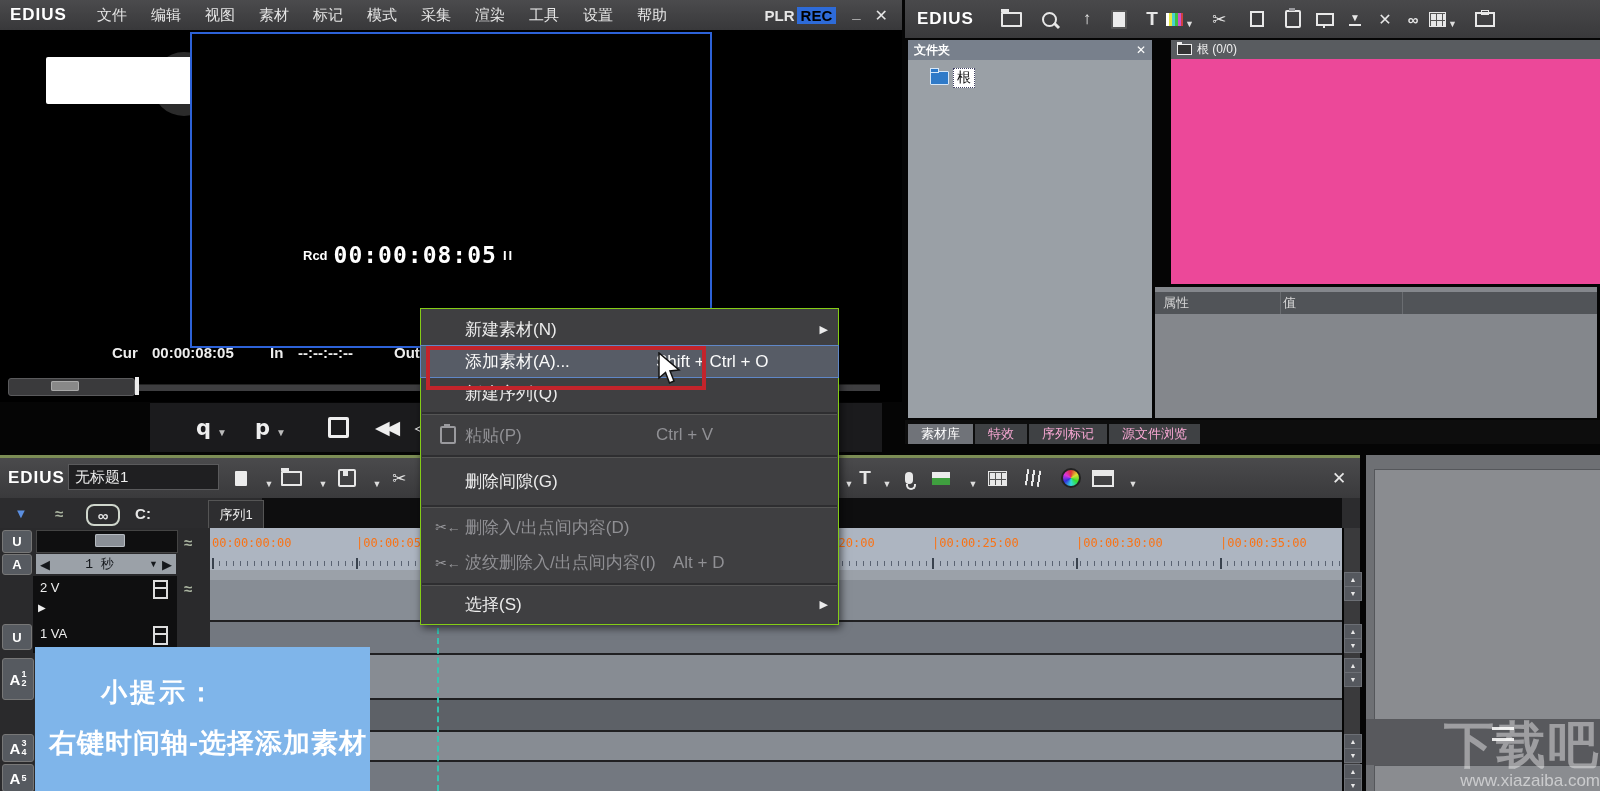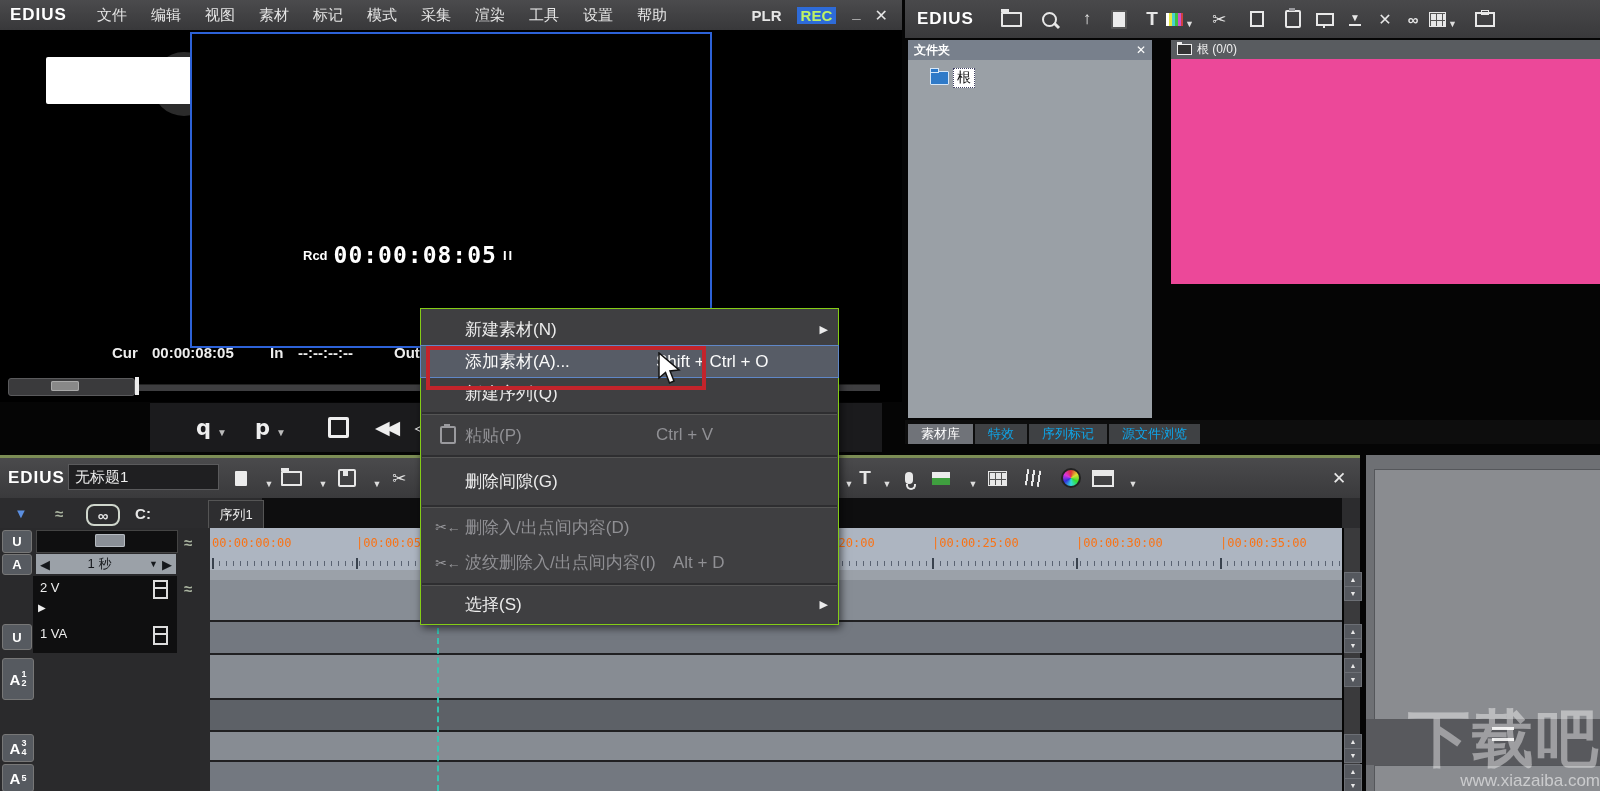--- a/index.html
+++ b/index.html
@@ -85,21 +85,21 @@
   .tree-item .lab{background:#fff;color:#111;font-size:14px;padding:0 3px;border:1px dotted #446;}
   #clippanel{left:1171px;top:40px;width:442px;height:244px;background:#ec4899;}
   #clippanel .hdr{height:19px;background:#595c60;color:#f0f0f0;font-size:12px;display:flex;align-items:center;gap:5px;padding:0 6px;}
   .whitefolder{width:13px;height:9px;border:1.5px solid #eee;position:relative;background:#333;}
   .whitefolder:before{content:"";position:absolute;left:-1px;top:-3px;width:5px;height:2px;background:#eee;}
   #metapanel{left:1155px;top:287px;width:442px;height:131px;background:#84878c;}
   #metapanel .hdr{position:absolute;top:5px;left:0;width:100%;height:22px;background:#515458;color:#d8d8d8;font-size:13px;display:flex;align-items:center;}
   #metapanel .c1{padding-left:8px;width:120px;}
   #metapanel .vline{position:absolute;top:5px;width:1px;height:22px;background:#6a6d71;}
   #bintabs{left:905px;top:420px;width:695px;height:24px;background:#0d0d0d;display:flex;align-items:flex-end;gap:2px;padding-left:3px;}
-  .btab{height:20px;display:flex;align-items:center;padding:0 13px;font-size:13px;background:#3f4144;color:#0ea5e9;}
+  .btab{height:20px;display:flex;align-items:center;padding:0 13px;font-size:13px;background:#3f4144;color:#f9a8d4;}
   .btab.active{background:#707379;color:#fff;}
 
   
   #greenline{left:0;top:455px;width:1360px;height:3px;background:#7c8d55;}
   #tltitle{left:0;top:458px;width:1360px;height:40px;background:linear-gradient(#4a4a4c,#3a3a3c);display:flex;align-items:center;}
   #tltitle .logo{font-weight:bold;font-size:17px;color:#fff;margin-left:8px;letter-spacing:1px;}
   #seqname{position:absolute;left:68px;top:6px;width:137px;height:24px;background:#1f1f21;border:1px solid #5a5a5c;color:#eee;font-size:15px;padding:0 6px;font-family:"Liberation Sans","DejaVu Sans",sans-serif;}
   .tl-ic{position:absolute;top:8px;width:26px;height:24px;}
   #tlrow2{left:0;top:498px;width:1360px;height:30px;background:#2c2c2e;}
   #tlrow2 .blacks{position:absolute;left:262px;top:0;width:1080px;height:30px;background:#0e0e0f;}
@@ -128,21 +128,21 @@
   #tipbox .l1{position:absolute;left:66px;top:28px;font-size:26px;letter-spacing:3px;}
   #tipbox .l2{position:absolute;left:14px;top:78px;font-size:27px;letter-spacing:1px;}
 
   
   #rpanel{left:1366px;top:455px;width:234px;height:336px;background:#6e7074;}
   #rpanel .inner1{position:absolute;left:8px;top:14px;width:226px;height:250px;background:#8a8c90;border:1px solid #55575b;}
   #rpanel .strip{position:absolute;left:0;top:264px;width:234px;height:46px;background:#58595d;}
   #rpanel .handle{position:absolute;left:126px;top:272px;width:22px;height:8px;border-top:3px solid #e8e8e8;border-bottom:3px solid #e8e8e8;}
   #rpanel .inner2{position:absolute;left:8px;top:310px;width:226px;height:26px;background:#8a8c90;border:1px solid #55575b;}
   #watermark{right:0;bottom:2px;width:230px;text-align:right;z-index:20;line-height:1;}
-  #watermark .big{font-size:62px;font-weight:bold;color:rgba(255,255,255,.42);letter-spacing:2px;}
+  #watermark .big{font-size:50px;font-weight:bold;color:rgba(255,255,255,.42);letter-spacing:2px;}
   #watermark .url{font-size:17px;color:rgba(255,255,255,.55);margin-top:2px;}
 </style>
 </head>
 <body>
 
 <div id="stage">
 
   <div id="menubar" class="abs">
     <span class="logo">EDIUS</span>
     <span class="mi">文件</span>
@@ -150,21 +150,21 @@
     <span class="mi">视图</span>
     <span class="mi">素材</span>
     <span class="mi">标记</span>
     <span class="mi">模式</span>
     <span class="mi">采集</span>
     <span class="mi">渲染</span>
     <span class="mi">工具</span>
     <span class="mi">设置</span>
     <span class="mi">帮助</span>
     <span style="margin-left:auto;font-weight:bold;">PLR</span>
-    <span style="background:#2e6bd8;color:#bef264;font-weight:bold;padding:0 4px;margin-left:15px;">REC</span>
+    <span style="background:#2e6bd8;color:#000000;font-weight:bold;padding:0 4px;margin-left:2px;">REC</span>
     <span style="margin:0 14px 6px 16px;font-weight:bold;">_</span>
     <span style="margin-right:14px;font-size:16px;">✕</span>
   </div>
 
   <div id="preview" class="abs"></div>
   <div id="ghost-circle" class="abs"></div>
   <div id="whitebox" class="abs"></div>
   <div id="vframe" class="abs"></div>
   <div id="rcd" class="abs">
     <span class="lbl">Rcd</span>
@@ -245,20 +245,28 @@
     </div>
   </div>
 
   <div id="clippanel" class="abs">
     <div class="hdr">
       <span class="whitefolder"></span>
       <span>根 (0/0)</span>
     </div>
   </div>
 
+  <div id="metapanel" class="abs">
+    <div class="hdr">
+      <span class="c1">属性</span>
+      <span>值</span>
+    </div>
+    <span class="vline" style="left:125px;"></span>
+    <span class="vline" style="left:247px;"></span>
+  </div>
 
   <div id="bintabs" class="abs">
     <span class="btab active">素材库</span>
     <span class="btab">特效</span>
     <span class="btab">序列标记</span>
     <span class="btab">源文件浏览</span>
   </div>
 
   <div id="greenline" class="abs"></div>
   <div id="tltitle" class="abs">
@@ -336,21 +344,21 @@
       </div>
     <div id="tslider">
         <div class="th"></div>
       </div>
     <span class="ripple-ic" style="left:184px;top:6px;">≈</span>
     <div class="btn" style="left:2px;top:26px;width:28px;height:19px;font-size:13px;">
         <span>A</span>
       </div>
     <div id="zoombar">
       <span style="margin-left:4px;">◀</span>
-      <span style="margin:6px auto;">1 秒</span>
+      <span style="margin:6px auto;font-family:Liberation Mono, monospace;">1 秒</span>
       <span style="font-size:9px;">▼</span>
       <span style="margin:0 4px;">▶</span>
     </div>
     <div class="tracklab" style="left:33px;top:48px;width:144px;height:46px;">
       <span style="position:absolute;left:7px;top:4px;">2 V</span>
       <span class="film-ic" style="left:120px;top:4px;"></span>
       <span style="position:absolute;left:5px;top:26px;font-size:10px;color:#eee;">▶</span>
     </div>
     <span class="ripple-ic" style="left:184px;top:52px;">≈</span>
     <div class="btn" style="left:2px;top:96px;width:28px;height:24px;font-size:13px;">
@@ -398,20 +406,24 @@
 
   <div id="playhead" class="abs"></div>
 
   <div id="rpanel" class="abs">
     <div class="inner1"></div>
     <div class="strip"></div>
     <div class="handle"></div>
     <div class="inner2"></div>
   </div>
 
+  <div id="tipbox" class="abs">
+    <span class="l1">小提示：</span>
+    <span class="l2">右键时间轴-选择添加素材</span>
+  </div>
 
   <div id="ctxmenu" class="abs">
     <div class="mrow" style="height:33px;">
       <span class="micon"></span>
         <span>新建素材(N)</span>
       <span class="sub">▶</span>
     </div>
     <div class="mrow hl" style="height:31px;">
       <span class="micon"></span>
         <span>添加素材(A)...</span>

